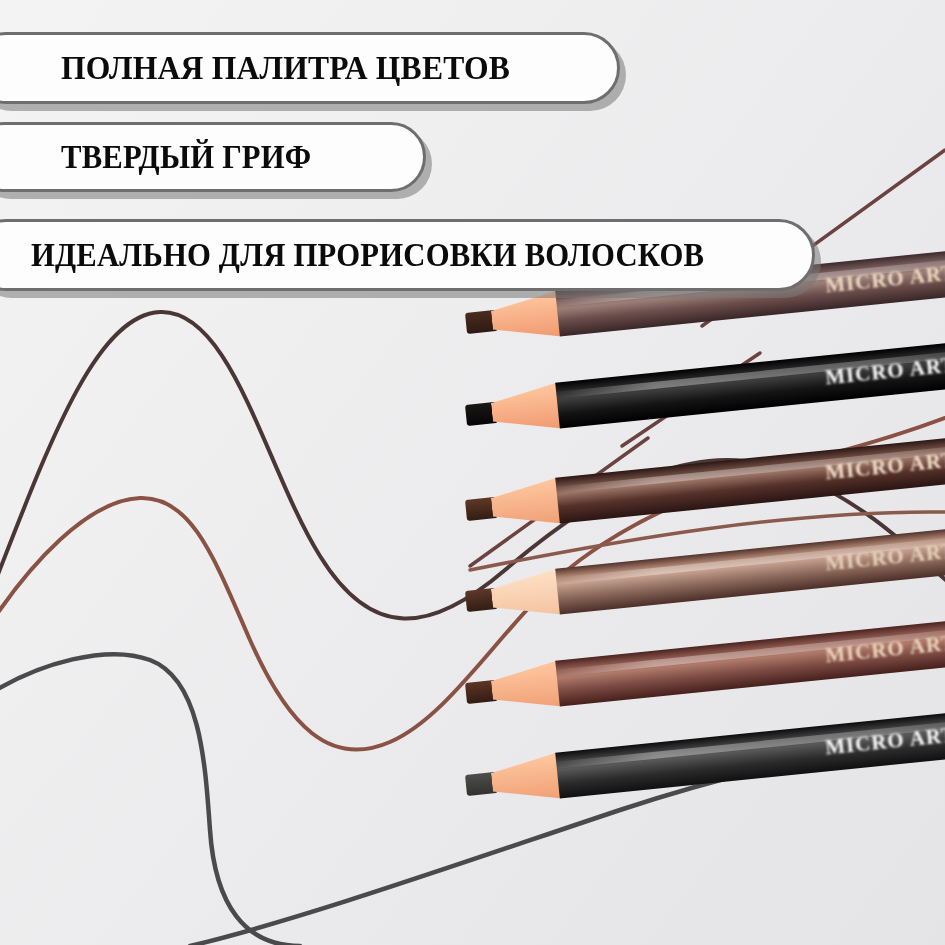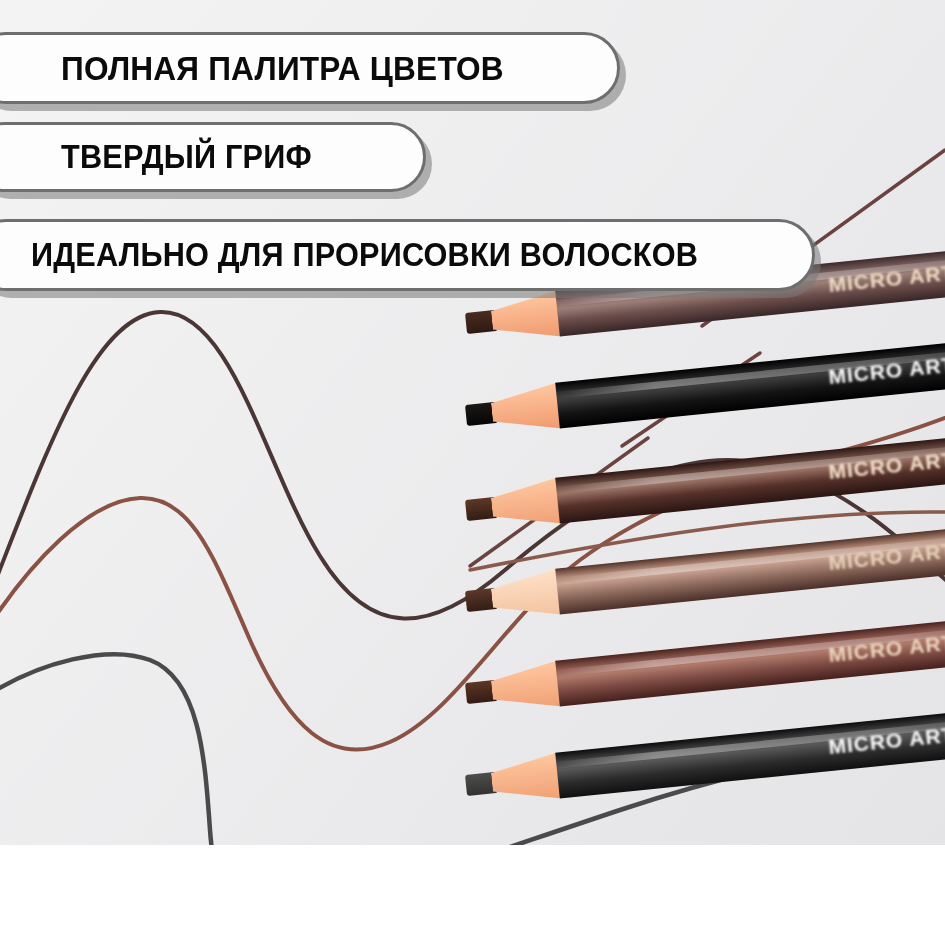--- a/index.html
+++ b/index.html
@@ -4,23 +4,23 @@
 <title>Product Banner</title>
 <style>
   html, body {
     margin: 0;
     padding: 0;
     background: #ffffff;
   }
   #stage {
     position: relative;
     width: 945px;
-    height: 845px;
+    height: 945px;
     overflow: hidden;
-    font-family: Liberation Sans, sans-serif;
+    font-family: Liberation Serif, serif;
     background: linear-gradient(128deg, #f3f3f4 0%, #efeff0 32%, #eaeaec 62%, #e4e4e7 100%);
   }
 
   
   #curves {
     position: absolute;
     inset: 0;
     width: 945px;
     height: 945px;
     pointer-events: none;

